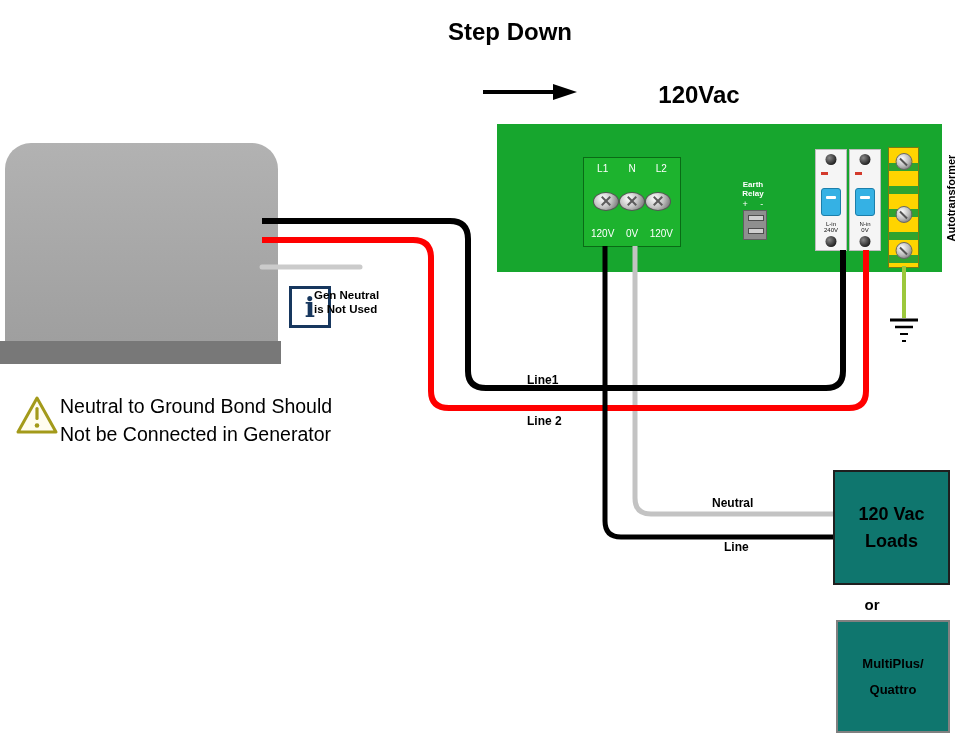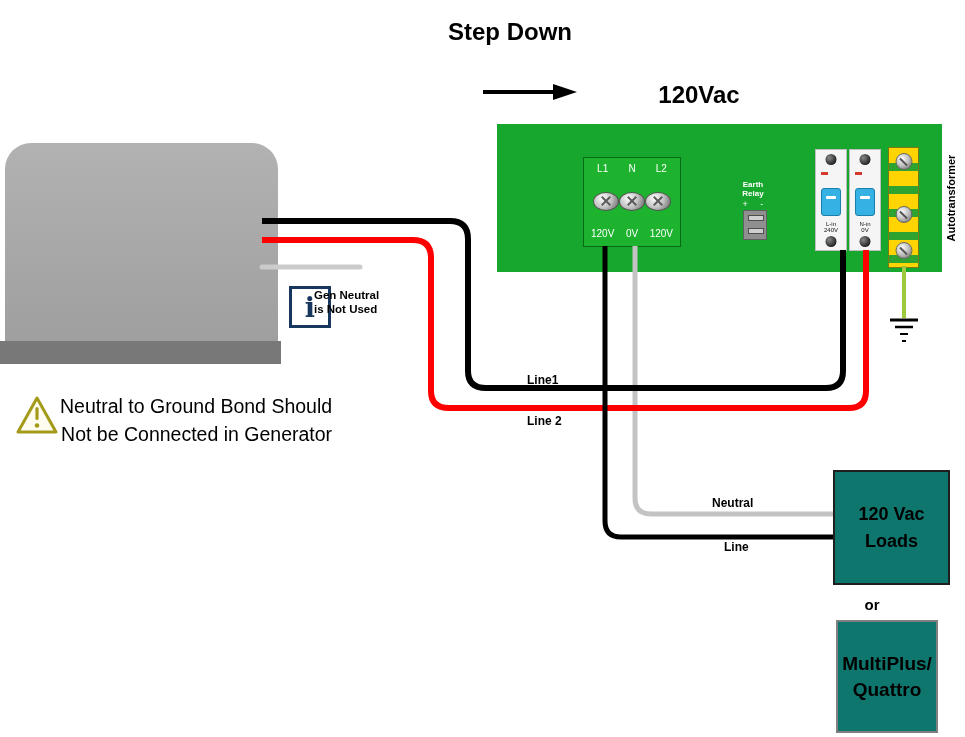--- a/index.html
+++ b/index.html
@@ -114,29 +114,29 @@
   
   .info-box{position:absolute;left:289px;top:286px;width:36px;height:36px;background:#fff;
     border:3px solid var(--info-blue);z-index:4;display:flex;align-items:center;justify-content:center;}
   .info-i{font-family:"DejaVu Serif",serif;font-weight:bold;font-size:27px;
     color:var(--info-blue);line-height:1;}
   .info-text{position:absolute;left:314px;top:288px;font-size:11.5px;font-weight:bold;
     line-height:14px;z-index:4;}
 
   
   .warn-icon{position:absolute;left:14px;top:394px;z-index:4;}
-  .warn-text{position:absolute;left:60px;top:392px;font-size:19.5px;line-height:28px;z-index:4;text-align:right;}
+  .warn-text{position:absolute;left:60px;top:392px;font-size:19.5px;line-height:28px;z-index:4;}
 
   
   .box{position:absolute;background:#0f766e;display:flex;align-items:center;justify-content:center;
     text-align:center;font-weight:bold;z-index:4;box-sizing:border-box;}
   .box-loads{left:833px;top:470px;width:117px;height:115px;border:2px solid #1F1F1F;
     font-size:18px;line-height:27px;}
-  .box-multi{left:836px;top:620px;width:102px;height:113px;border:2px solid #808080;
-    font-size:19px;line-height:26px;}
+  .box-multi{left:836px;top:620px;width:114px;height:113px;border:2px solid #808080;
+    font-size:13px;line-height:26px;}
   .or-label{position:absolute;left:852px;top:596px;width:40px;text-align:center;
     font-size:15px;font-weight:bold;z-index:4;}
 </style>
 </head>
 <body>
 
 <div class="stage">
 
   <div class="title title-step">Step Down</div>
   <div class="title title-out">120Vac</div>

